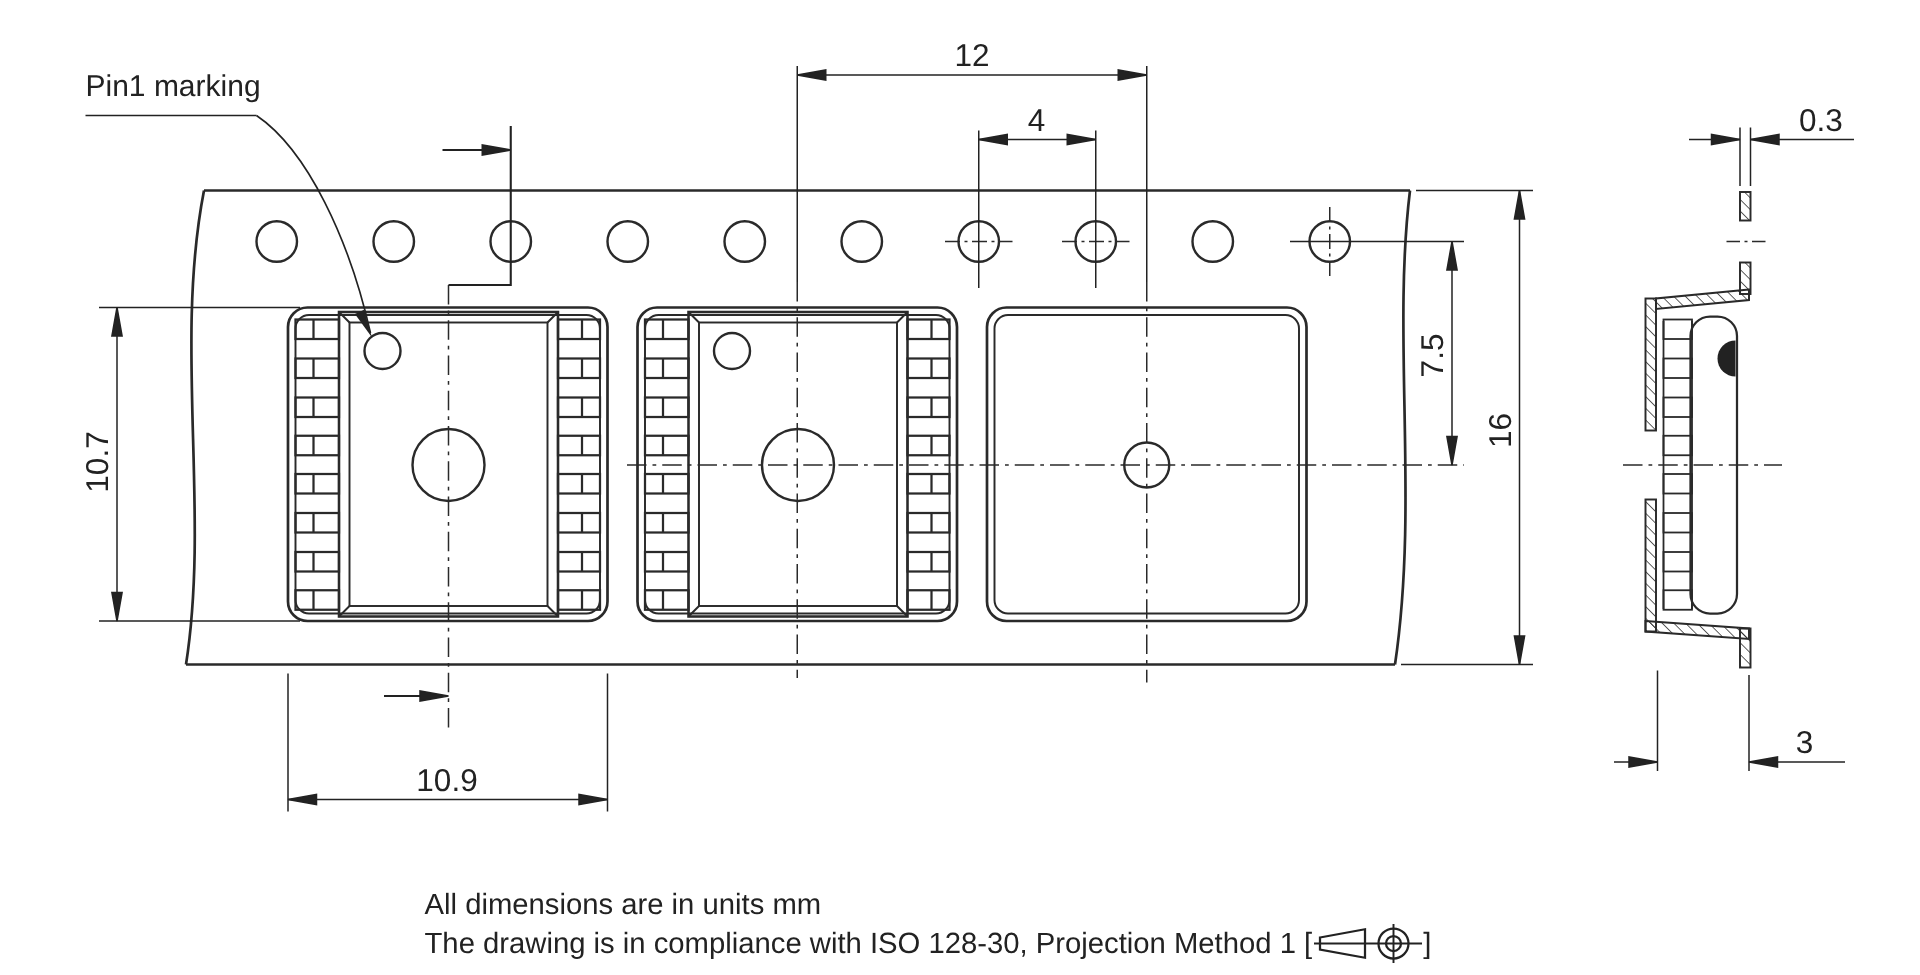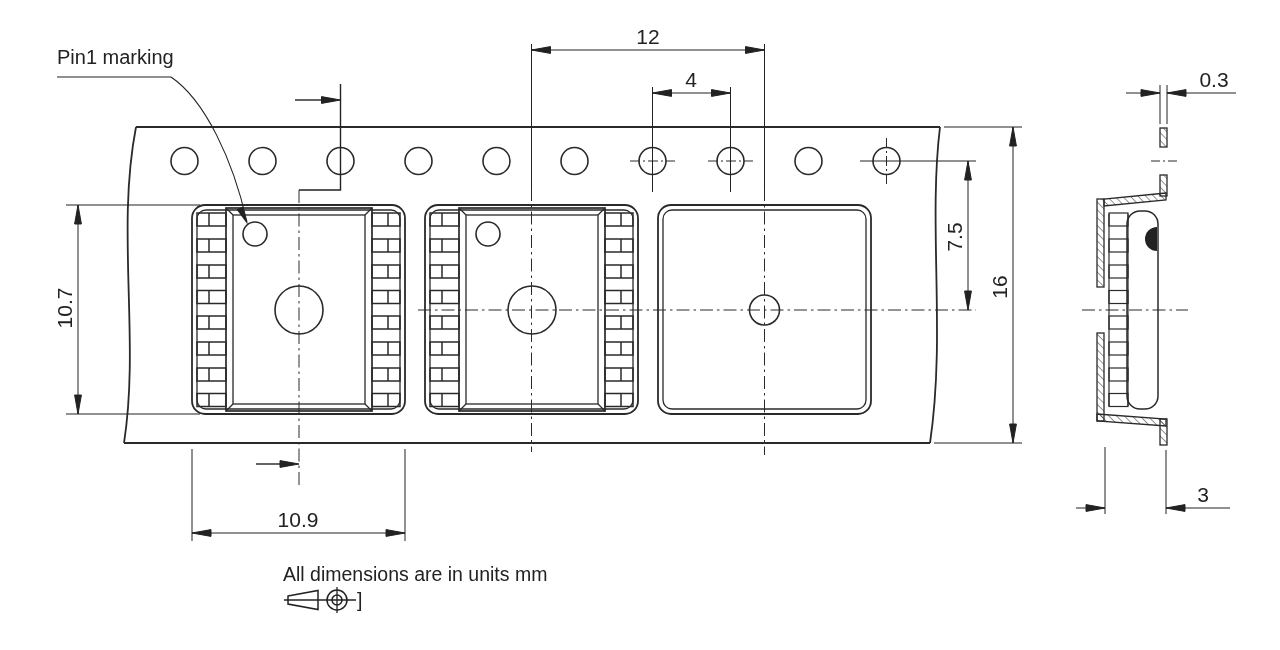--- a/index.html
+++ b/index.html
@@ -1,20 +1,20 @@
 <!DOCTYPE html>
 <html><head>
 <meta charset="utf-8">
 <style>
   html,body{margin:0;padding:0;background:#fff;}
   .stage{position:relative;width:1280px;height:650px;background:#fff;overflow:hidden;
          font-family:"Liberation Sans", sans-serif;color:#222;}
   svg text{font-family:"Liberation Sans", sans-serif;fill:#222;}
   .dimtxt{font-size:21px;}
-  .footer{position:absolute;left:283px;top:561px;font-size:19.5px;line-height:26px;color:#222;}
+  .footer{position:absolute;left:283px;top:590px;font-size:19.5px;line-height:26px;color:#222;}
   .footer .row2{display:flex;align-items:center;}
   .psym{margin:0 1px;}
 </style>
 </head>
 <body>
 
 <div class="stage">
 
 <svg width="1280" height="650" viewBox="0 0 1280 650">
   <defs>
@@ -231,20 +231,21 @@
       <use href="#arr" transform="translate(1166,508) rotate(180)"></use>
       <text x="1203" y="502" text-anchor="middle" class="dimtxt" stroke="none">3</text>
     </g>
   </g>
 </svg>
 
   
   <div class="footer">
     <div>All dimensions are in units mm</div>
     <div class="row2">
+      <span>The drawing is in compliance with ISO 128-30, Projection Method 1 [</span>
       <svg class="psym" width="72" height="26" viewBox="0 0 72 26">
         <line x1="0" y1="13" x2="72" y2="13" stroke="#222" stroke-width="1.3"></line>
         <polygon points="4,9 34,3.5 34,22.5 4,17" fill="none" stroke="#222" stroke-width="1.5"></polygon>
         <circle cx="53" cy="13" r="5" fill="none" stroke="#222" stroke-width="1.5"></circle>
         <circle cx="53" cy="13" r="10" fill="none" stroke="#222" stroke-width="1.5"></circle>
         <line x1="53" y1="0" x2="53" y2="26" stroke="#222" stroke-width="1.3"></line>
       </svg>
       <span>]</span>
     </div>
   </div>

